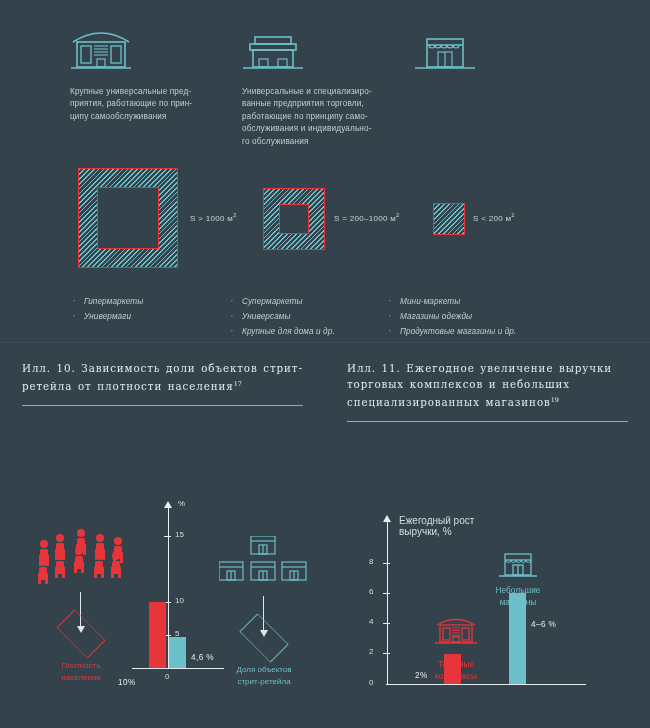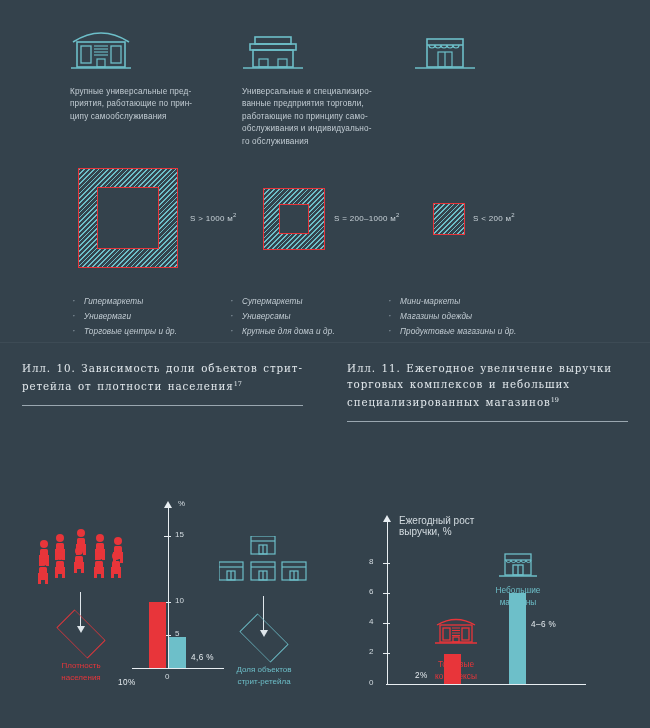--- a/index.html
+++ b/index.html
@@ -195,21 +195,20 @@
   <div class="sq-label" style="left:473px; top:50px;">
     S &lt; 200 м<sup>2</sup>
   </div>
 </div>
 
 <div class="lists">
   <div class="list-col">
     <ul>
       <li>Гипермаркеты</li>
       <li>Универмаги</li>
-      <li>Торговые центры и др.</li>
     </ul>
   </div>
   <div class="list-col">
     <ul>
       <li>Супермаркеты</li>
       <li>Универсамы</li>
       <li>Крупные для дома и др.</li>
     </ul>
   </div>
   <div class="list-col">

